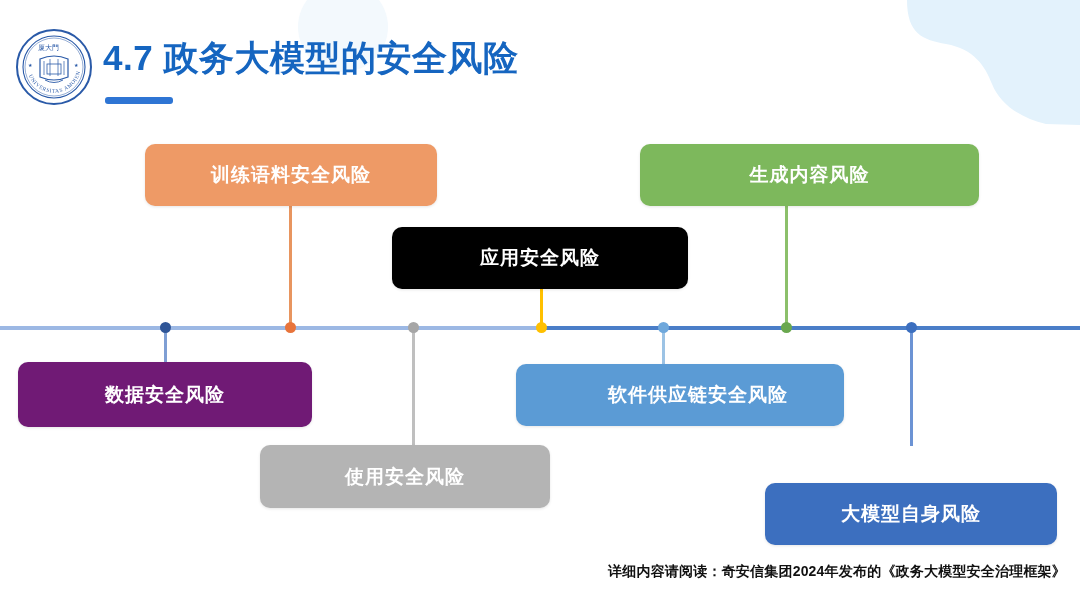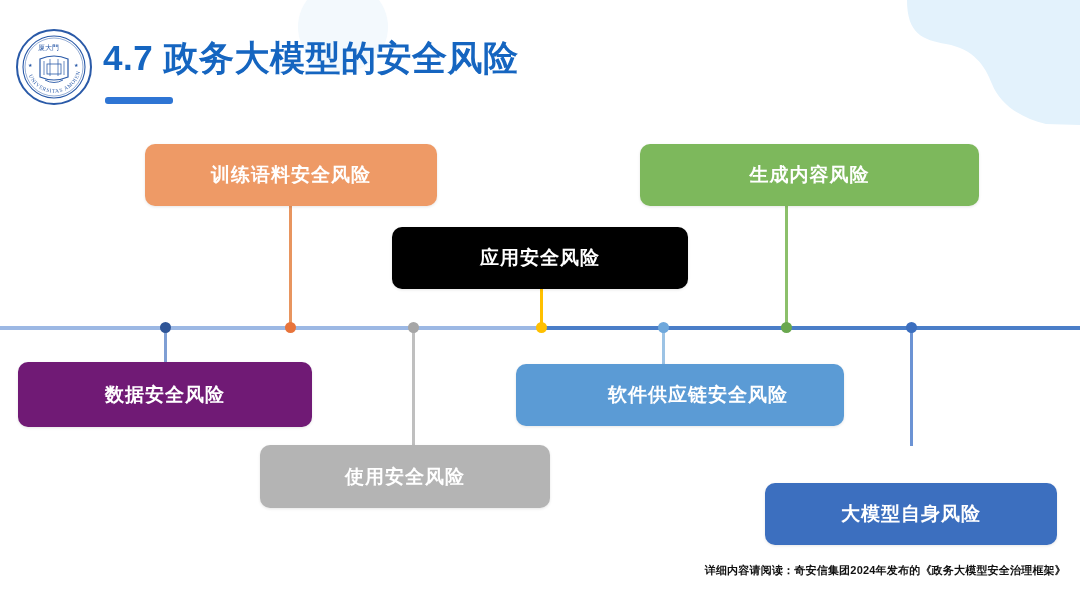--- a/index.html
+++ b/index.html
@@ -106,21 +106,21 @@
     letter-spacing: 1px;
     z-index: 5;
     box-shadow: 0 1px 3px rgba(0,0,0,0.10);
   }
 
   
   .footer-note {
     position: absolute;
     right: 14px;
     top: 563px;
-    font-size: 11px;
+    font-size: 14px;
     font-weight: bold;
     color: #111111;
     white-space: nowrap;
     letter-spacing: 0.2px;
   }
 </style>
 </head>
 <body>
 
 <div id="slide">

